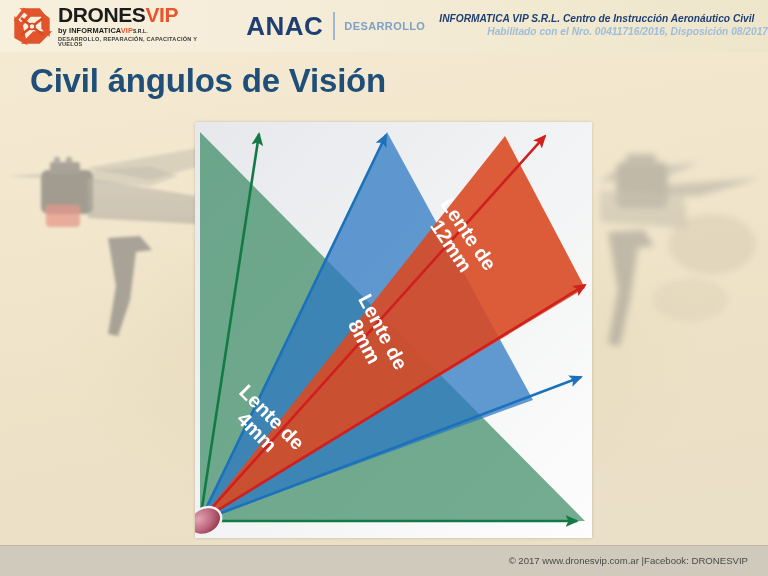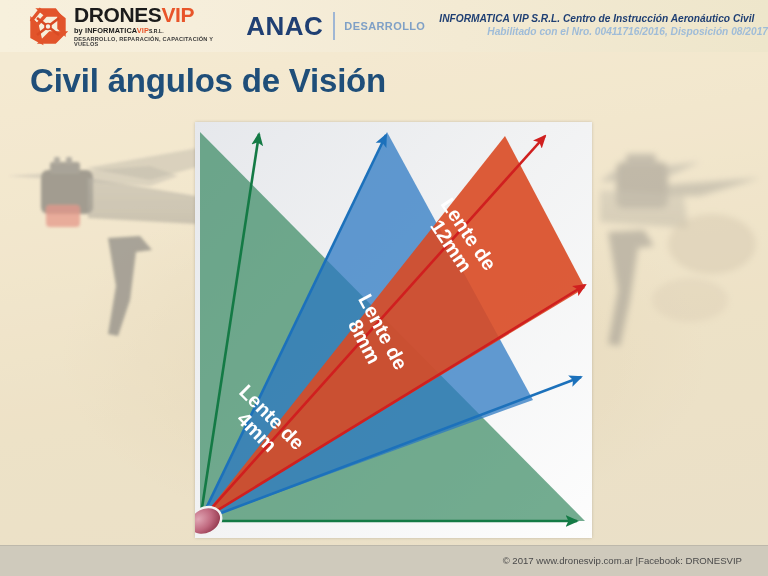--- a/index.html
+++ b/index.html
@@ -17,21 +17,21 @@
     background:
       radial-gradient(ellipse 60% 45% at 50% 62%, rgba(214,196,160,.55) 0%, rgba(234,222,193,0) 70%),
       linear-gradient(170deg,#f6edd6 0%,#f2e7cc 32%,#eadfc2 62%,#e5dcc4 100%);
   }
   .bg-photo svg{position:absolute;inset:0;width:100%;height:100%;}
 
   
   .header{position:absolute;left:0;top:0;width:768px;height:52px;z-index:5;
     background:linear-gradient(90deg,#f7f0dc 0%,#f6eedb 25%,#f3ead3 60%,#eee6cb 100%);
     display:flex;align-items:center;}
-  .logo-block{display:flex;align-items:center;padding-left:28px;}
+  .logo-block{display:flex;align-items:center;padding-left:12px;}
   .logo-mark{width:40px;height:40px;position:relative;flex:0 0 auto;}
   .logo-text{margin-left:6px;line-height:1;}
   .logo-title{font-size:21px;font-weight:bold;letter-spacing:-.4px;color:#1b1b1b;}
   .logo-title .vip{color:#e8552a;}
   .logo-sub1{font-size:7.4px;font-weight:bold;color:#1b1b1b;letter-spacing:.1px;margin-top:2px;}
   .logo-sub1 .vip{color:#e8552a;}
   .logo-sub1 .srl{font-size:5px;}
   .logo-sub2{font-size:5.6px;font-weight:bold;color:#3a3a3a;letter-spacing:.25px;margin-top:2px;}
 
   .anac{display:flex;align-items:center;margin-left:26px;}
@@ -53,21 +53,21 @@
     box-shadow:0 0 3px rgba(0,0,0,.18);overflow:hidden;}
   .panel svg{display:block;width:100%;height:100%;}
 
   .wedge-label{font-family:"Liberation Sans", sans-serif;font-size:20px;font-weight:bold;
     fill:#ffffff;}
 
   
   .footer{position:absolute;left:0;bottom:0;width:768px;height:30px;z-index:6;
     background:#cfcabc;border-top:1px solid #bdb8ab;}
   .footer-left{position:absolute;left:14px;top:9px;font-size:9.6px;color:#4a4a4a;}
-  .footer-right{position:absolute;right:26px;top:9px;font-size:9.6px;color:#4a4a4a;}
+  .footer-right{position:absolute;right:20px;top:9px;font-size:9.6px;color:#4a4a4a;}
 </style>
 </head>
 <body>
 
 <div class="slide">
 
   <div class="bg-photo">
     <svg viewBox="0 0 768 576" preserveAspectRatio="none" aria-hidden="true">
       <defs>
         <linearGradient id="armg" x1="0" y1="0" x2="0" y2="1">

